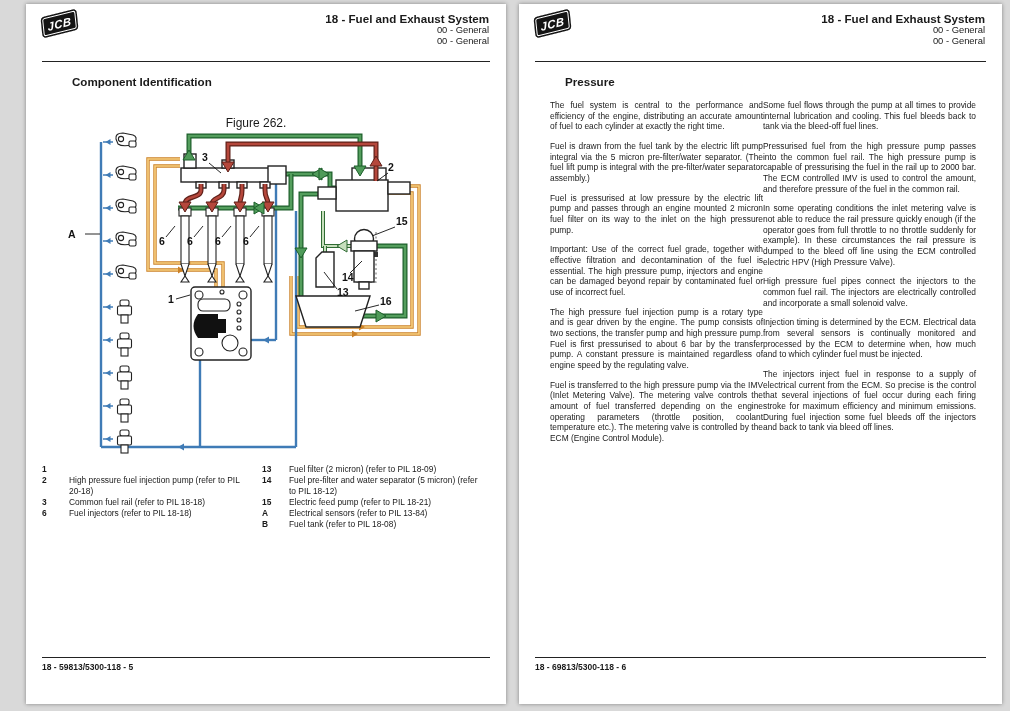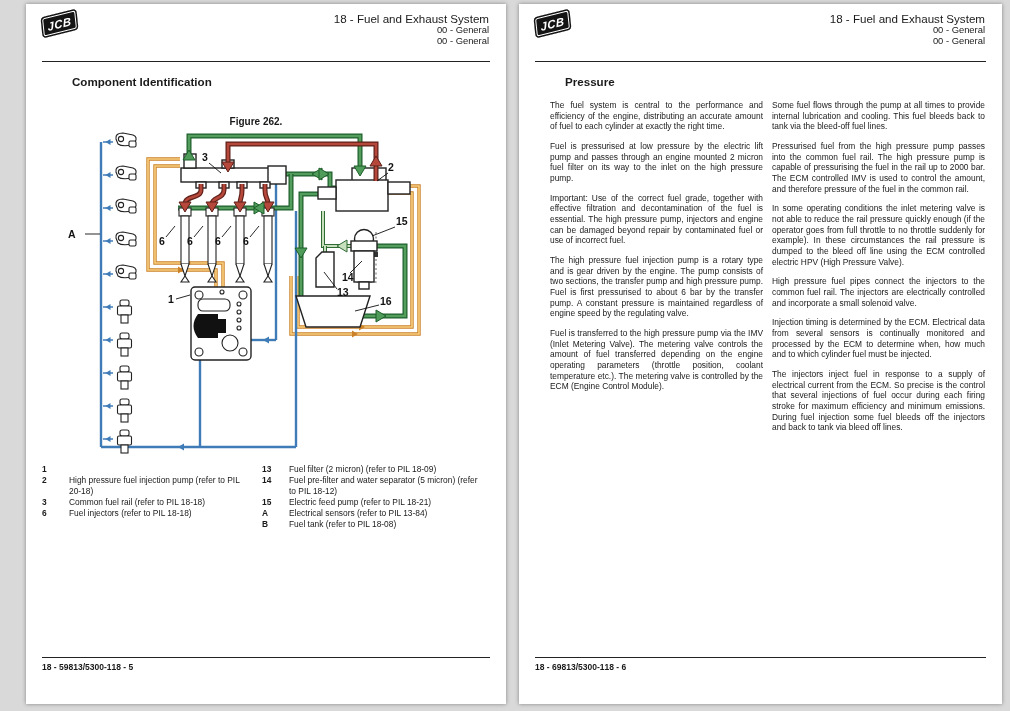--- a/index.html
+++ b/index.html
@@ -6,37 +6,37 @@
   body{width:1010px;height:711px;background:#d9d9d9;position:relative;overflow:hidden;
        font-family:"Liberation Sans",sans-serif;color:#1a1a1a;}
   .page{position:absolute;top:4px;height:700px;background:#fff;box-shadow:0 0 4px rgba(0,0,0,.4);}
   #page-left{left:26px;width:480px;}
   #page-right{left:519px;width:483px;}
   .logo{position:absolute;left:15px;top:9px;width:37px;height:21px;background:#141414;color:#fff;
         transform:rotate(-14deg) skewX(-8deg);border-radius:4px;display:flex;align-items:center;
         justify-content:center;font-weight:bold;font-style:italic;font-size:11.5px;letter-spacing:.5px;
         box-shadow:inset 0 0 0 1.5px #141414, inset 0 0 0 2.5px #fff;}
   .hdr{position:absolute;top:8px;right:17px;text-align:right;line-height:1.15;}
-  .hdr .t{font-size:11.6px;font-weight:normal;}
+  .hdr .t{font-size:11.6px;font-weight:bold;}
   .hdr .s{font-size:9.4px;}
   .rule{position:absolute;left:16px;right:16px;top:57px;border-top:1.7px solid #222;}
   .sec-title{position:absolute;top:71px;left:16px;font-size:11.6px;font-weight:bold;margin-left:30px;}
   .fig-caption{position:absolute;top:112px;left:150px;width:160px;text-align:center;
-               font-size:10px;font-weight:bold;}
+               font-size:12px;font-weight:normal;}
   svg.diagram{position:absolute;left:32px;top:120px;}
   .legend{position:absolute;top:460px;left:16px;right:6px;display:flex;font-size:8.4px;line-height:1.3;}
   .lcol1{width:216px;margin-right:4px;}
   .lcol2{flex:1;}
   .lrow{display:flex;}
   .lkey{width:27px;font-weight:bold;flex:none;}
   .ltext{flex:1;padding-right:16px;}
   .footer-rule{position:absolute;left:16px;right:16px;top:653px;border-top:1.5px solid #222;}
   .foot{position:absolute;top:658px;left:16px;right:16px;font-size:8.5px;font-weight:bold;
         display:flex;}
-  .cols{position:absolute;top:96px;left:31px;display:flex;gap:9px;}
+  .cols{position:absolute;top:96px;left:31px;display:flex;}
   .tcol{width:213px;font-size:8.4px;line-height:1.27;text-align:justify;}
   .tcol p{margin:0 0 9px 0;}
   
   .s-g1{stroke:#1d5f2b;stroke-width:5;fill:none;}
   .s-g2{stroke:#549e5d;stroke-width:2.6;fill:none;}
   .s-lg1{stroke:#2f6b33;stroke-width:4;fill:none;}
   .s-lg2{stroke:#c6dfbc;stroke-width:2;fill:none;}
   .s-r1{stroke:#5f2019;stroke-width:5;fill:none;}
   .s-r2{stroke:#b5473b;stroke-width:2.6;fill:none;}
   .s-o1{stroke:#cb8127;stroke-width:3.4;fill:none;}
@@ -365,20 +365,21 @@
     <div class="t">18 - Fuel and Exhaust System</div>
     <div class="s">00 - General</div>
     <div class="s">00 - General</div>
   </div>
   <div class="rule"></div>
   <div class="sec-title">Pressure</div>
 
   <div class="cols">
     <div class="tcol">
       <p>The fuel system is central to the performance and efficiency of the engine, distributing an accurate amount of fuel to each cylinder at exactly the right time.</p>
+      <p>Fuel is drawn from the fuel tank by the electric lift pump integral via the 5 micron pre-filter/water separator. (The fuel lift pump is integral with the pre-filter/water separator assembly.)</p>
       <p>Fuel is pressurised at low pressure by the electric lift pump and passes through an engine mounted 2 micron fuel filter on its way to the inlet on the high pressure pump.</p>
       <p>Important: Use of the correct fuel grade, together with effective filtration and decontamination of the fuel is essential. The high pressure pump, injectors and engine can be damaged beyond repair by contaminated fuel or use of incorrect fuel.</p>
       <p>The high pressure fuel injection pump is a rotary type and is gear driven by the engine. The pump consists of two sections, the transfer pump and high pressure pump. Fuel is first pressurised to about 6 bar by the transfer pump. A constant pressure is maintained regardless of engine speed by the regulating valve.</p>
       <p>Fuel is transferred to the high pressure pump via the IMV (Inlet Metering Valve). The metering valve controls the amount of fuel transferred depending on the engine operating parameters (throttle position, coolant temperature etc.). The metering valve is controlled by the ECM (Engine Control Module).</p>
     </div>
     <div class="tcol">
       <p>Some fuel flows through the pump at all times to provide internal lubrication and cooling. This fuel bleeds back to tank via the bleed-off fuel lines.</p>
       <p>Pressurised fuel from the high pressure pump passes into the common fuel rail. The high pressure pump is capable of pressurising the fuel in the rail up to 2000 bar. The ECM controlled IMV is used to control the amount, and therefore pressure of the fuel in the common rail.</p>
       <p>In some operating conditions the inlet metering valve is not able to reduce the rail pressure quickly enough (if the operator goes from full throttle to no throttle suddenly for example). In these circumstances the rail pressure is dumped to the bleed off line using the ECM controlled electric HPV (High Pressure Valve).</p>
       <p>High pressure fuel pipes connect the injectors to the common fuel rail. The injectors are electrically controlled and incorporate a small solenoid valve.</p>

